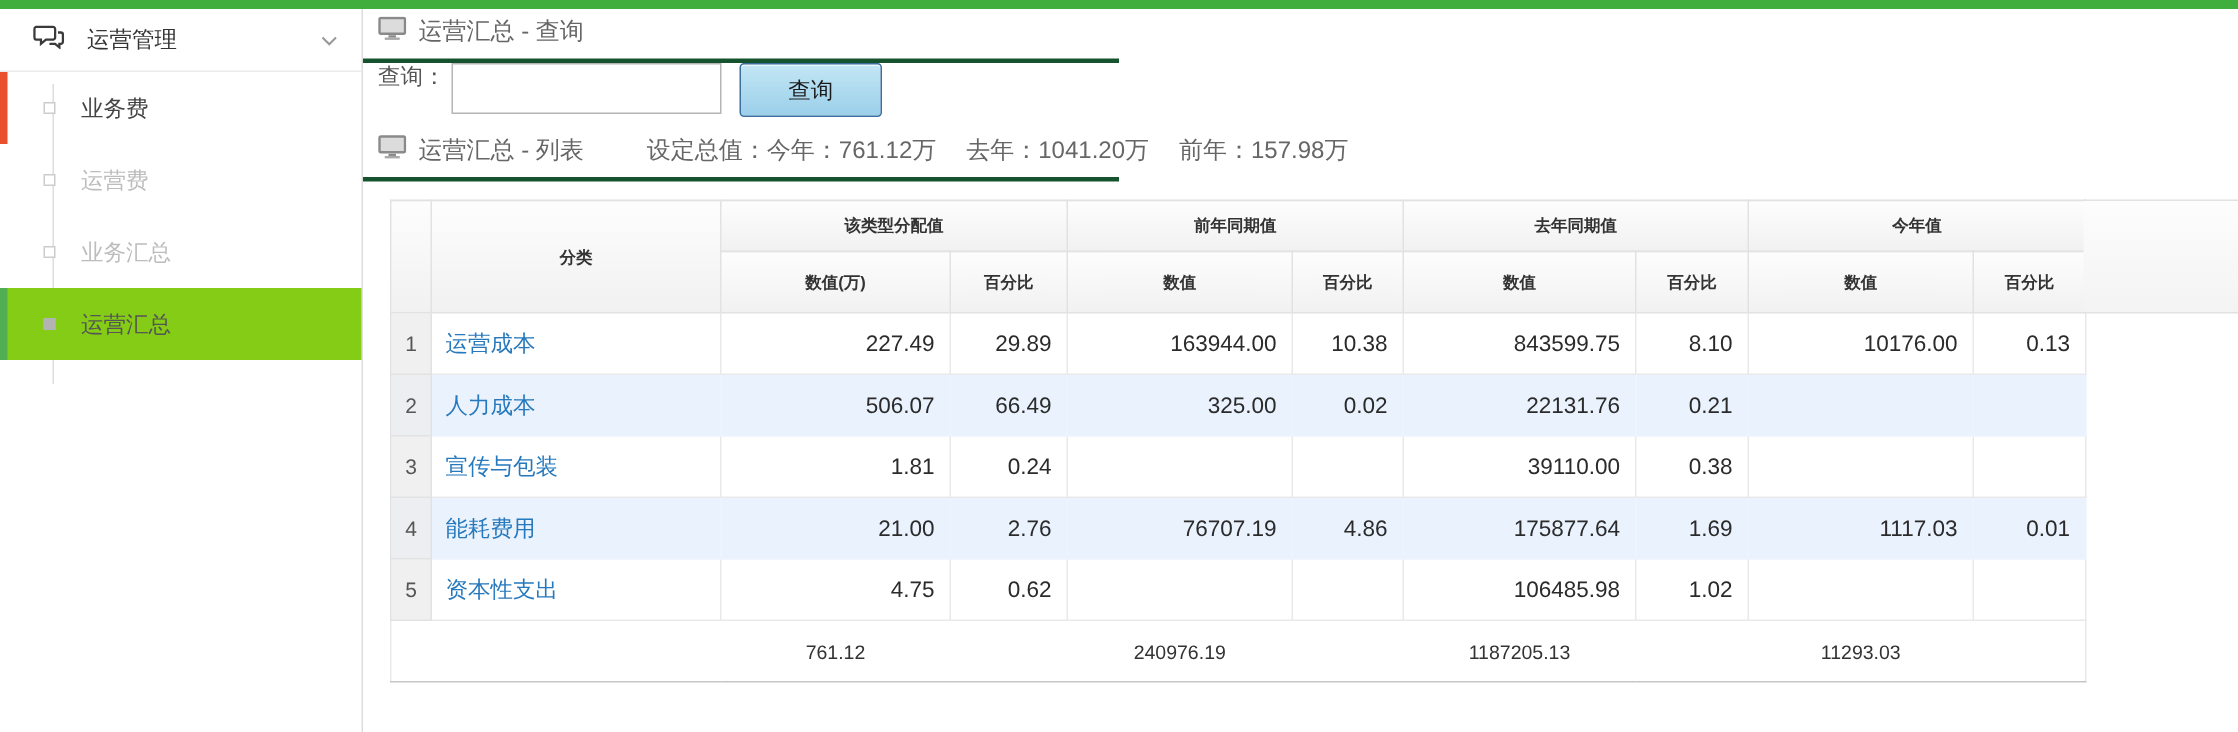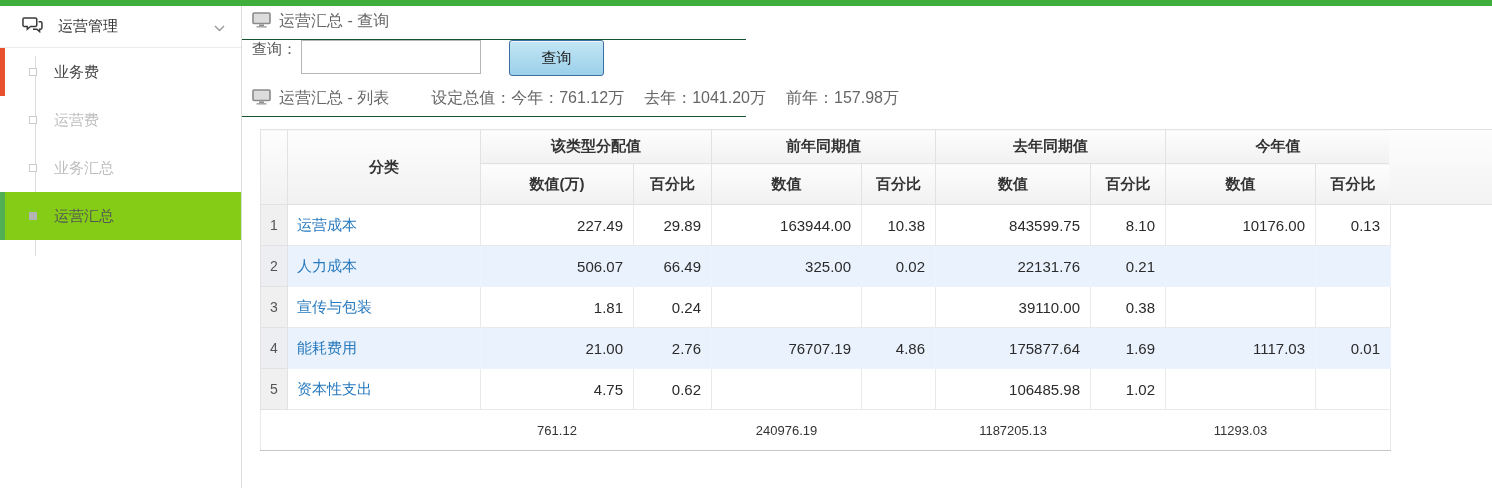--- a/index.html
+++ b/index.html
@@ -24,42 +24,42 @@
   .sitem.accent-red::before { content:""; position:absolute; left:0; top:0; bottom:0; width:5px;
     background:#e8502e; }
   .sitem.selected { background:#84cc16; }
   .sitem.selected::before { content:""; position:absolute; left:0; top:0; bottom:0; width:5px;
     background:#52ae52; }
   .sitem.selected .sq { background:#b3b3b3; border-color:#b3b3b3; }
   .sitem.selected .lbl { color:#555; }
 
   
   .content { position:absolute; left:242px; top:6px; right:0; bottom:0; background:#fff; }
-  .panel-hd { width:504px; border-bottom:1px solid #14532d; padding:5px 0 7px 10px;
+  .panel-hd { width:504px; border-bottom:3px solid #14532d; padding:5px 0 7px 10px;
     display:flex; align-items:center; white-space:nowrap; }
   .panel-hd .ttl { margin-left:8px; font-size:16px; color:#666; }
   .summary { margin-left:42px; font-size:16px; color:#666; }
   .summary span { margin-right:20px;margin-top:37px; }
 
   .form-row { height:43px; display:flex; padding-left:10px; }
   .form-row label { font-size:15px; color:#555; }
   .qinput { width:180px; height:34px; border:1px solid #b5b5b5; margin-left:4px;
     font-size:15px; padding:0 6px; outline:none; }
-  .qbtn { margin-left:28px; width:95px; height:36px; border:1px solid #3c6e9f; border-radius:3px;
+  .qbtn { margin-left:12px; width:95px; height:36px; border:1px solid #3c6e9f; border-radius:3px;
     background:linear-gradient(#c3e6f4,#9bd0ea); font-size:15px; color:#1b1b1b; cursor:pointer;
     box-shadow:inset 0 1px 0 rgba(255,255,255,.7); font-family:inherit; }
 
   
   .twrap { position:relative; margin:12px 0 0 18px; width:1130px; }
   .hd-spacer { position:absolute; left:1129px; top:0; width:103px; height:76px;
     background:linear-gradient(#fdfdfd,#f3f3f3); border-top:1px solid #e2e2e2;
     border-bottom:1px solid #e2e2e2; }
   table { border-collapse:collapse; table-layout:fixed; width:1130px; }
   thead th { background:linear-gradient(#fdfdfd,#f1f1f1); border:1px solid #e2e2e2;
-    font-size:15px; font-weight:bold; color:#333; }
+    font-size:11px; font-weight:bold; color:#333; }
   tr.h1 th { height:34px; }
   tr.h2 th { height:41px; }
   tbody td { border:1px solid #e9e9e9; height:41px; font-size:15px; color:#2b2b2b; }
   td.rn { background:#f0f0f0; text-align:center; color:#555; font-size:14px;
     border-color:#e2e2e2; }
   td.cat { padding-left:9px; }
   td.cat a { color:#2779bd; text-decoration:none; font-size:15px; }
   td.num { text-align:right; padding-right:10px; }
   tr.alt td { background:#eaf2fd; border-color:#eef4fe; }
   tr.alt td.rn { background:#eceef1; border-color:#e2e2e2; }

